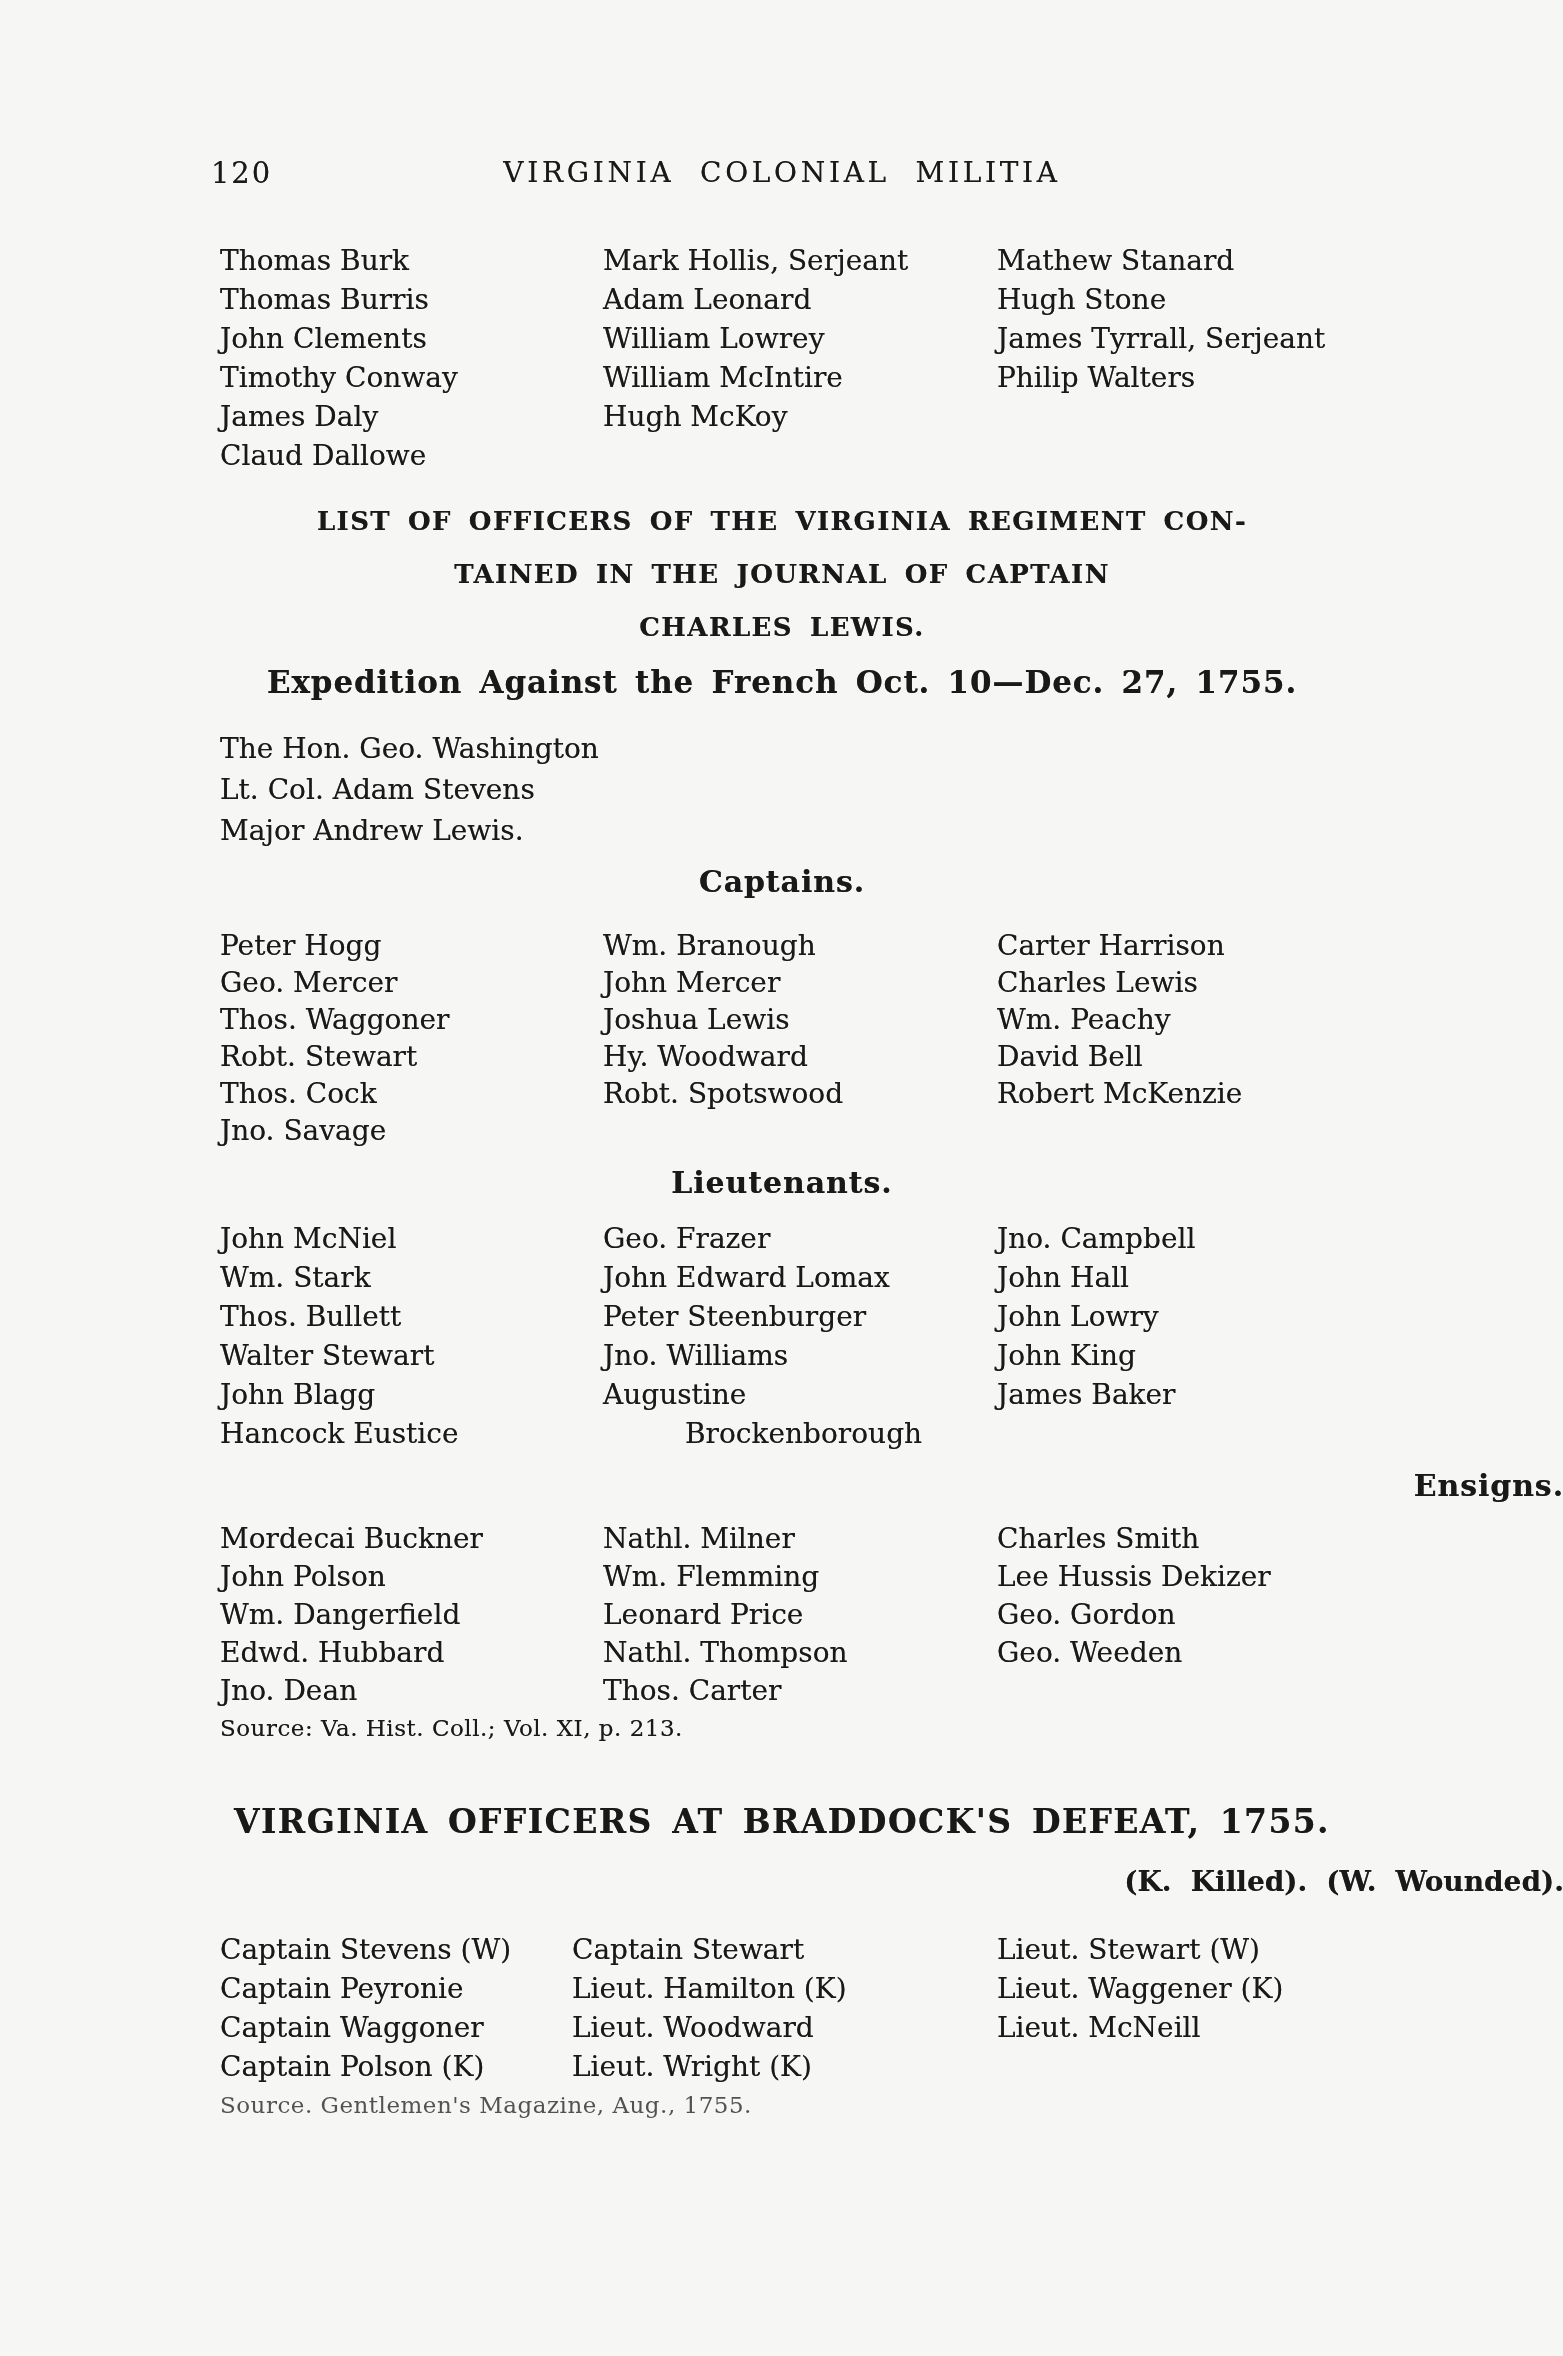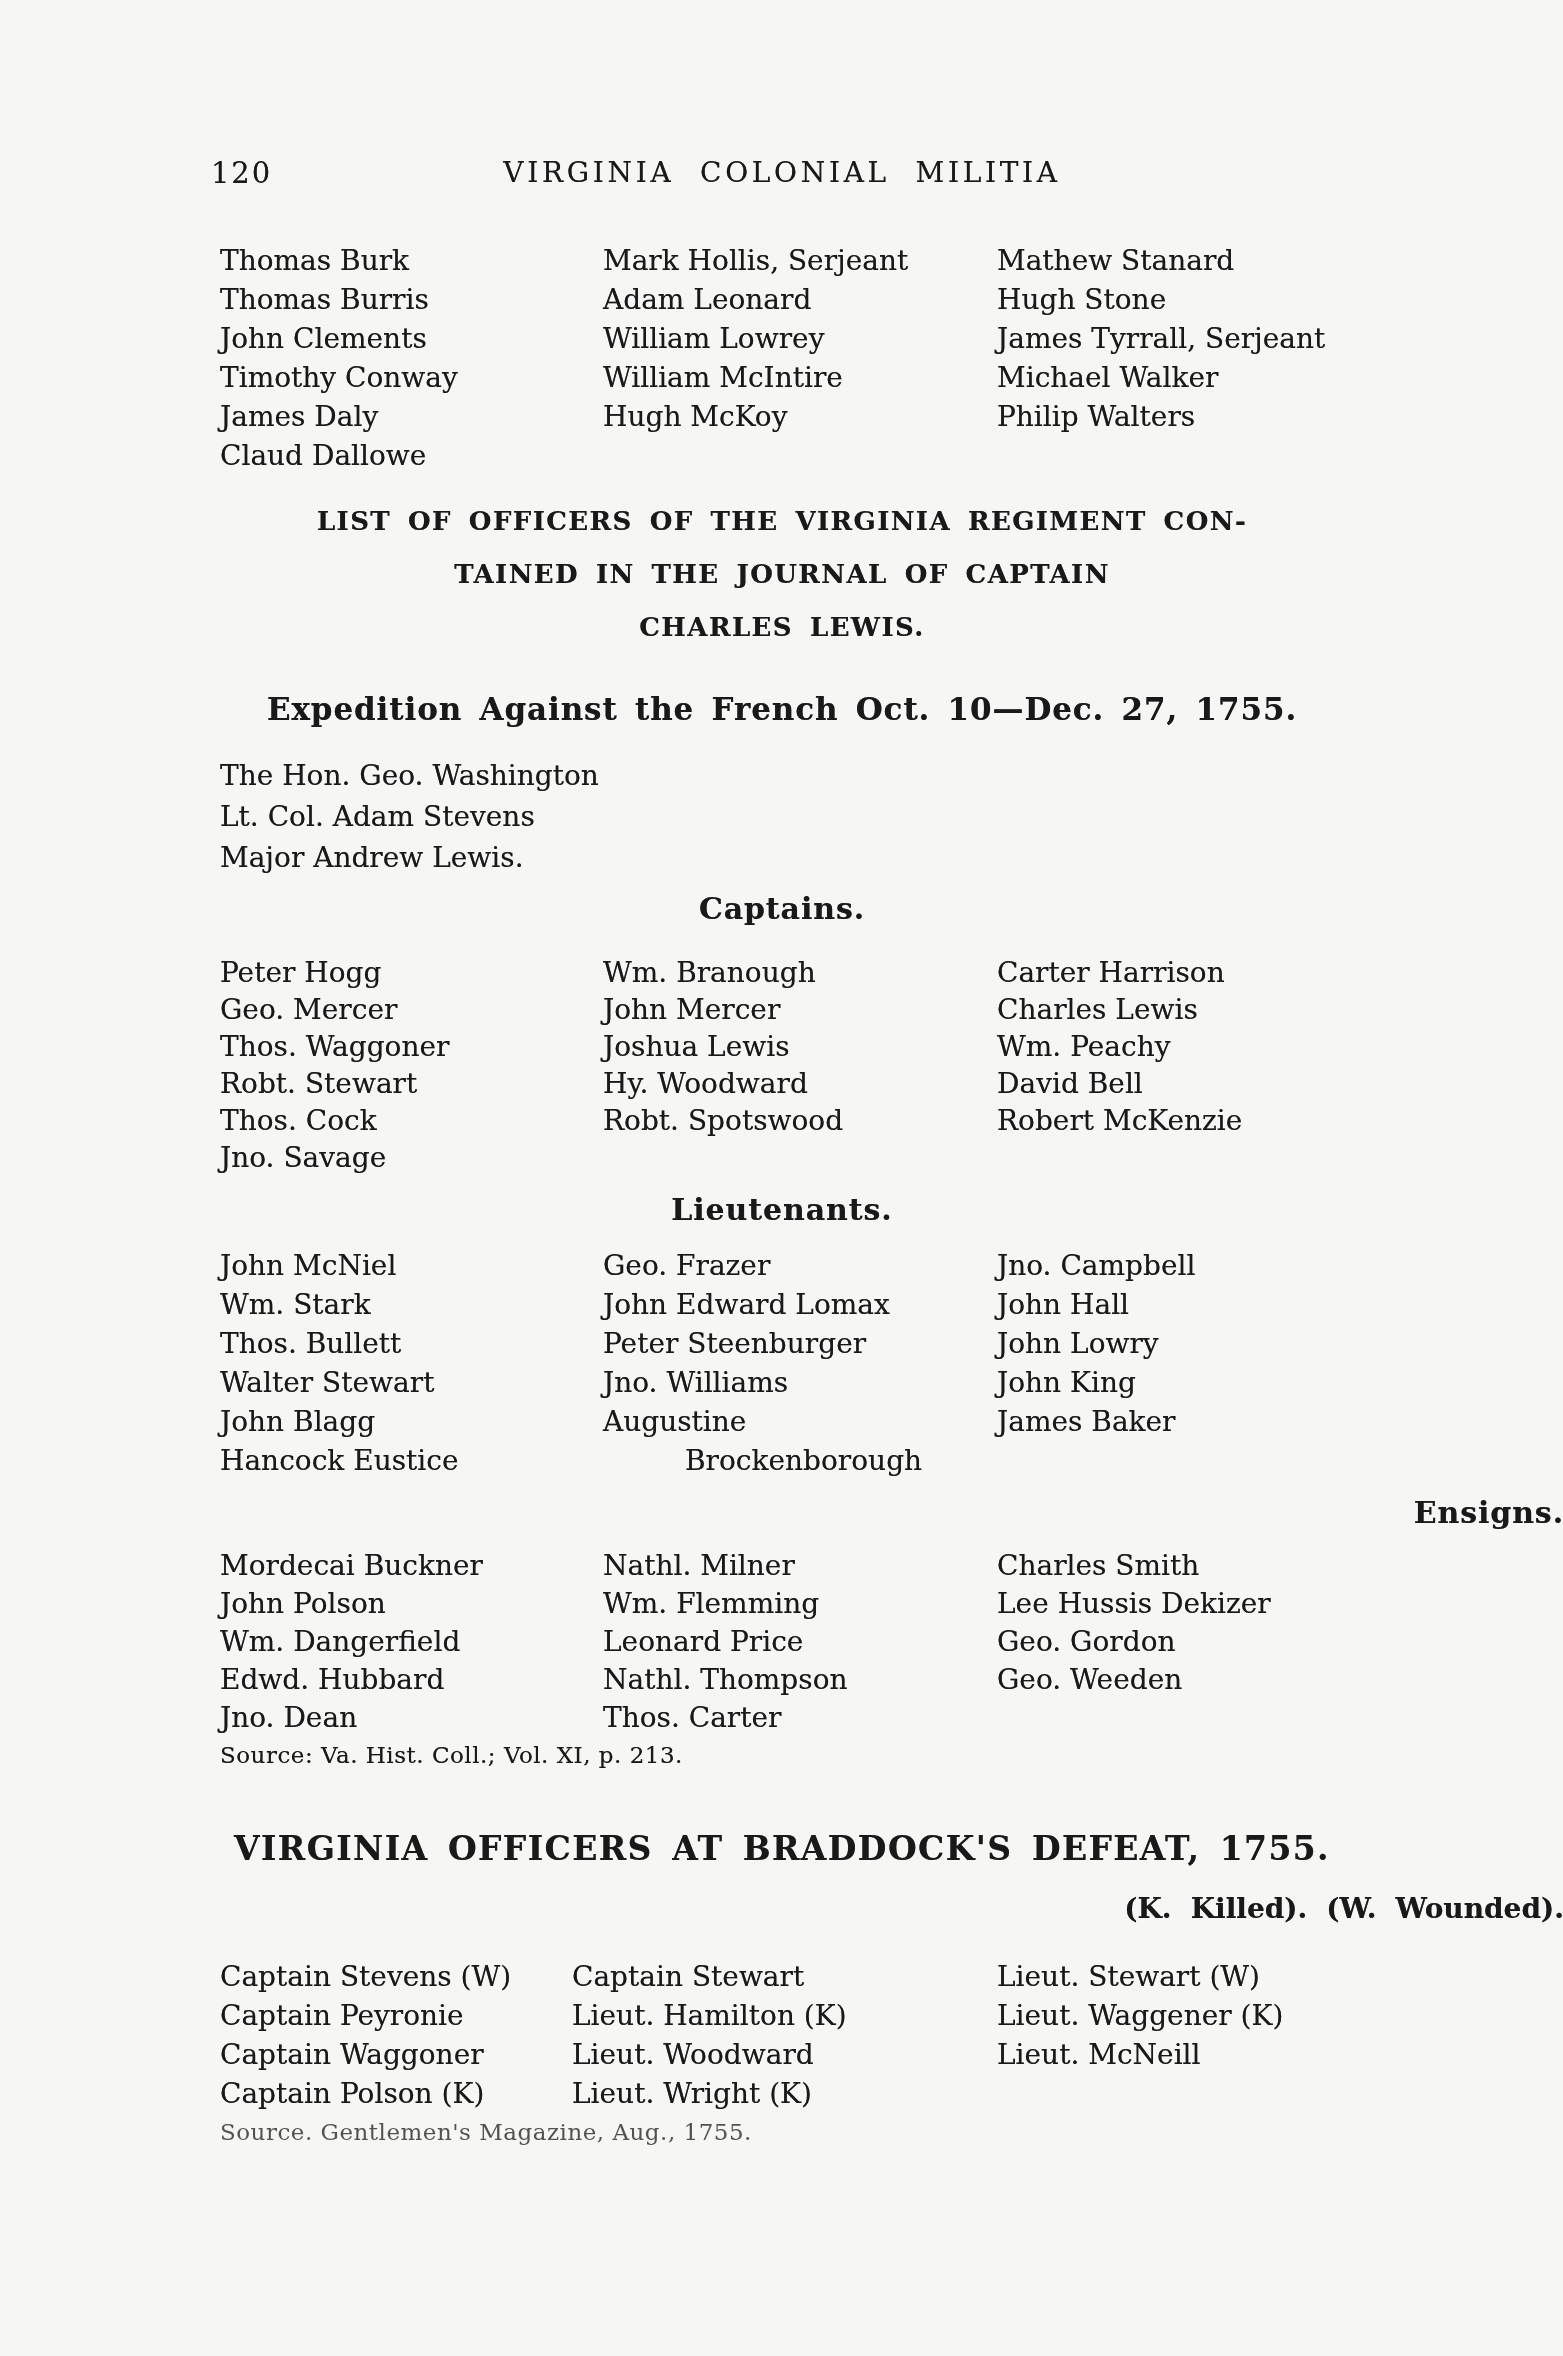--- a/index.html
+++ b/index.html
@@ -69,21 +69,21 @@
     margin-top: 20.4px;
     text-align: center;
     font-weight: bold;
     font-size: 26px;
     letter-spacing: 1.4px;
     word-spacing: 6.5px;
   }
   .section-title .title-line { line-height: 53px; }
 
   .subtitle {
-    margin-top: 37px;
+    margin-top: 10px;
     text-align: center;
     font-weight: bold;
     font-size: 31px;
     letter-spacing: 0.9px;
     word-spacing: 5.6px;
   }
 
   .commanders {
     margin-top: 28px;
     padding-left: 220px;
@@ -160,21 +160,20 @@
         <div class="name-line">Mark Hollis, Serjeant</div>
         <div class="name-line">Adam Leonard</div>
         <div class="name-line">William Lowrey</div>
         <div class="name-line">William McIntire</div>
         <div class="name-line">Hugh McKoy</div>
       </div>
     <div class="col col-3">
         <div class="name-line">Mathew Stanard</div>
         <div class="name-line">Hugh Stone</div>
         <div class="name-line">James Tyrrall, Serjeant</div>
-        <div class="name-line">Michael Walker</div>
         <div class="name-line">Philip Walters</div>
       </div>
   </div>
 
   <div class="section-title">
       <div class="title-line">LIST OF OFFICERS OF THE VIRGINIA REGIMENT CON-</div>
       <div class="title-line">TAINED IN THE JOURNAL OF CAPTAIN</div>
       <div class="title-line">CHARLES LEWIS.</div>
     </div>
 

